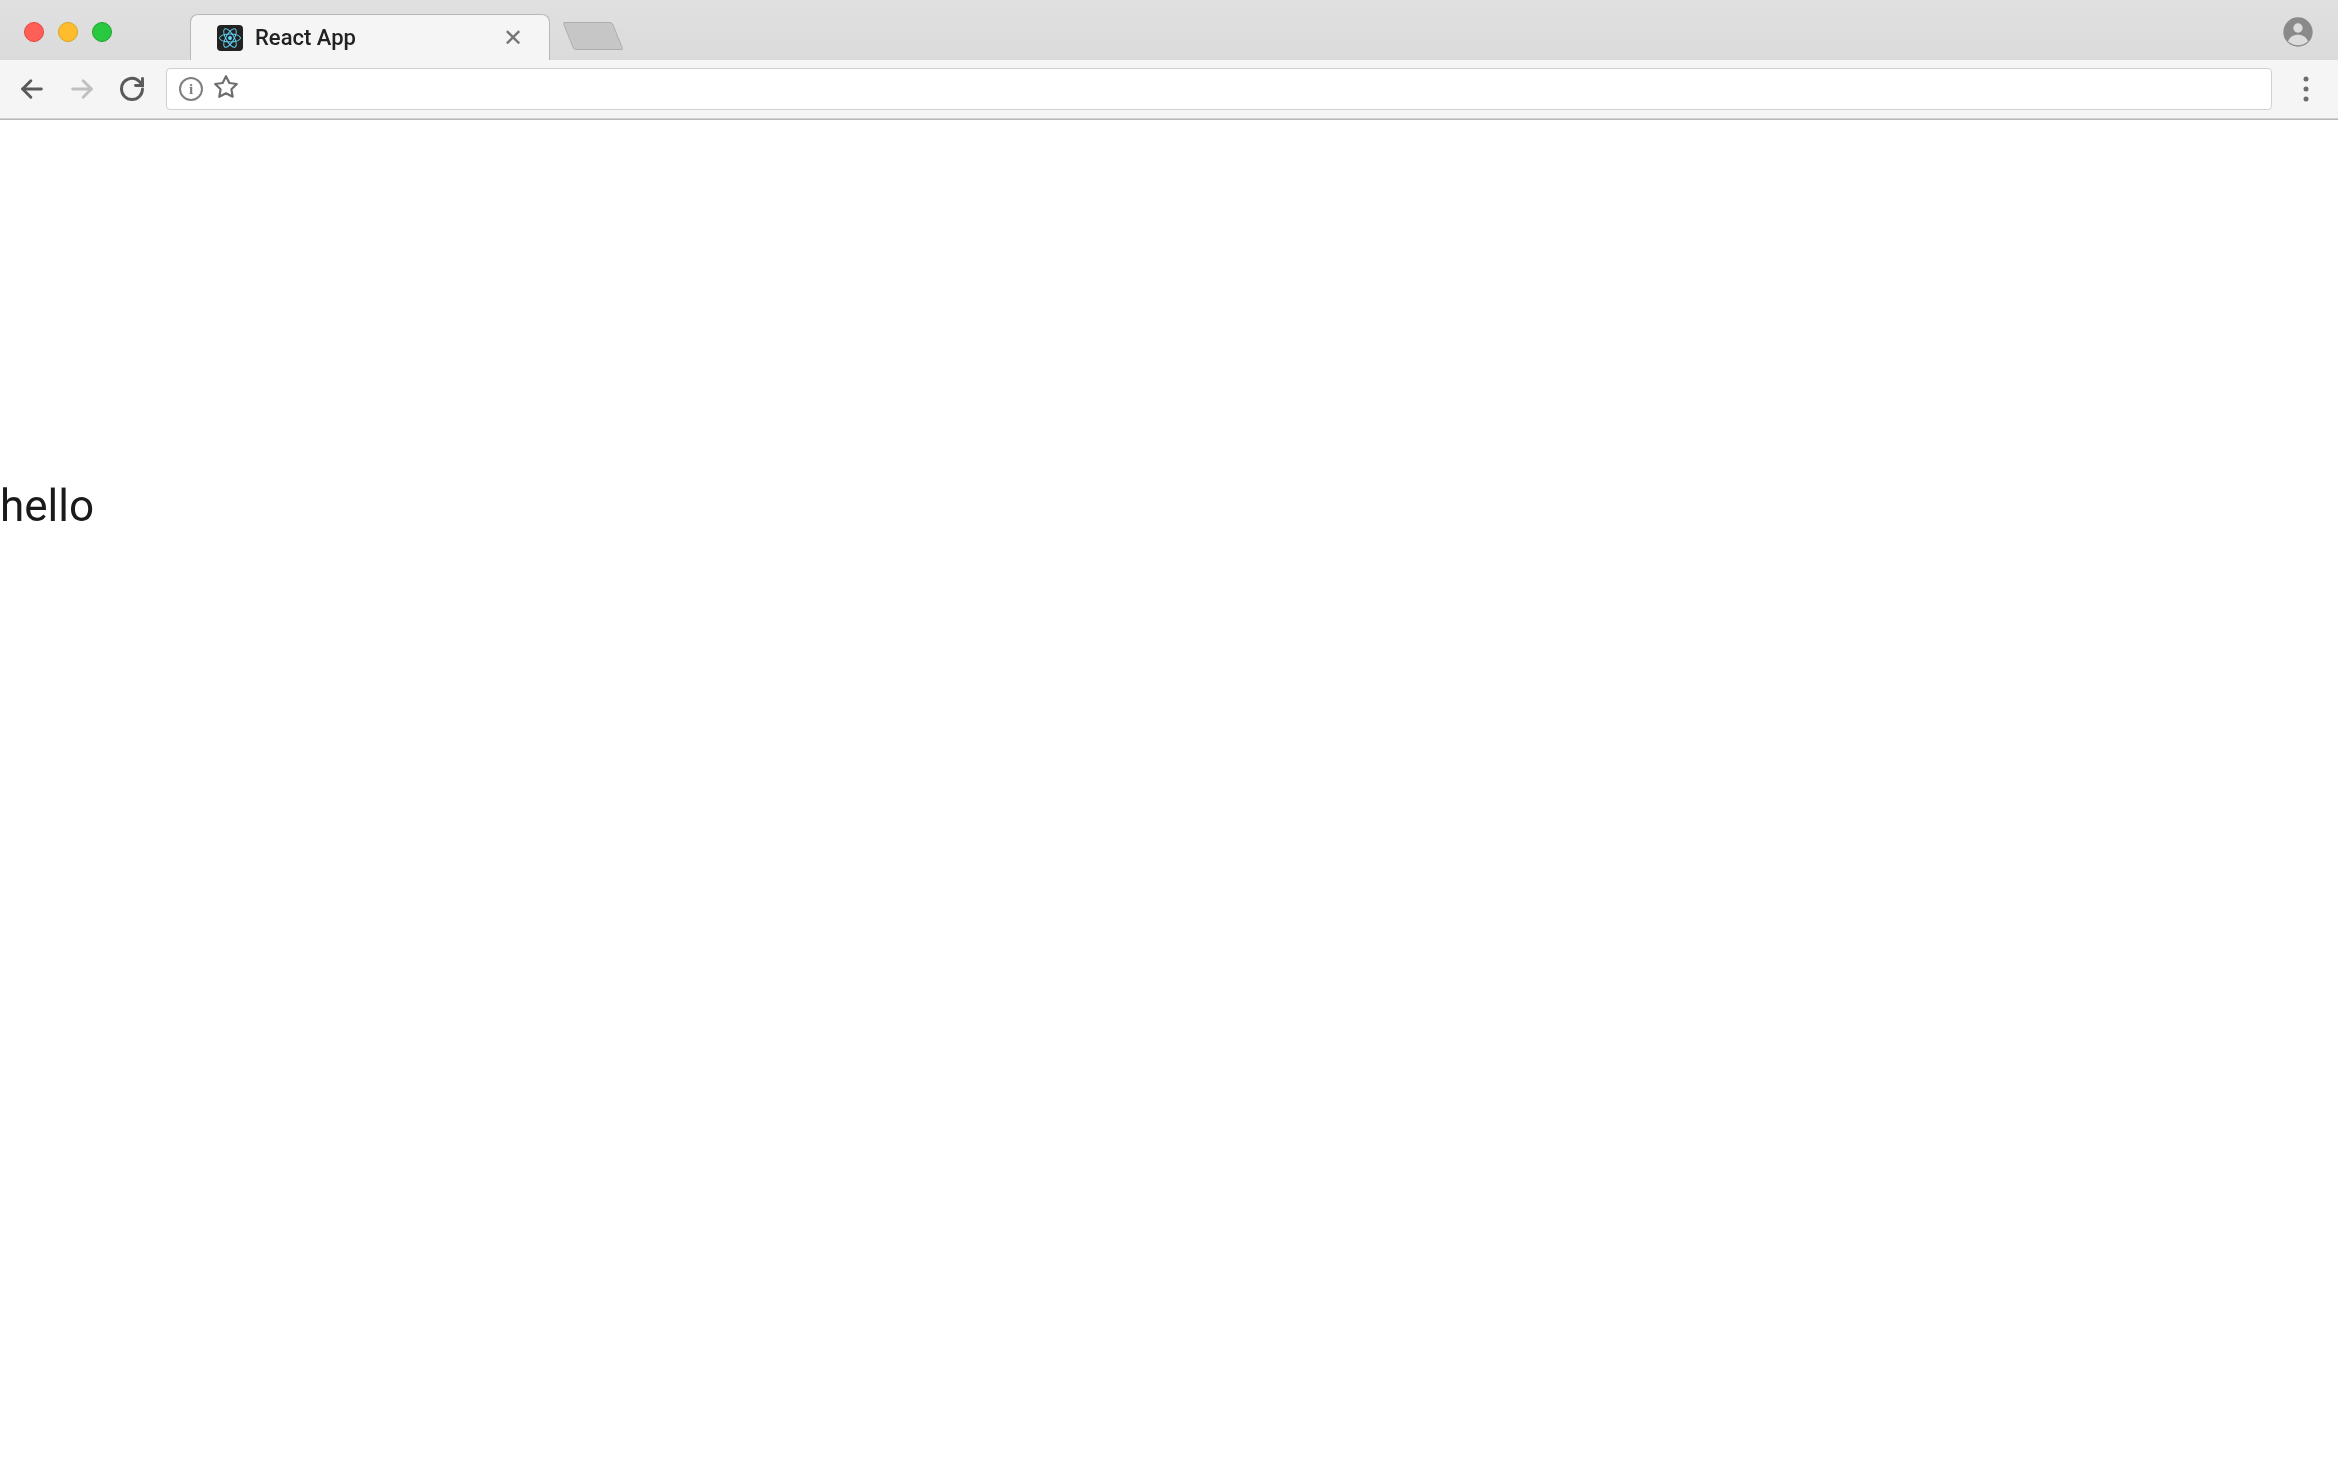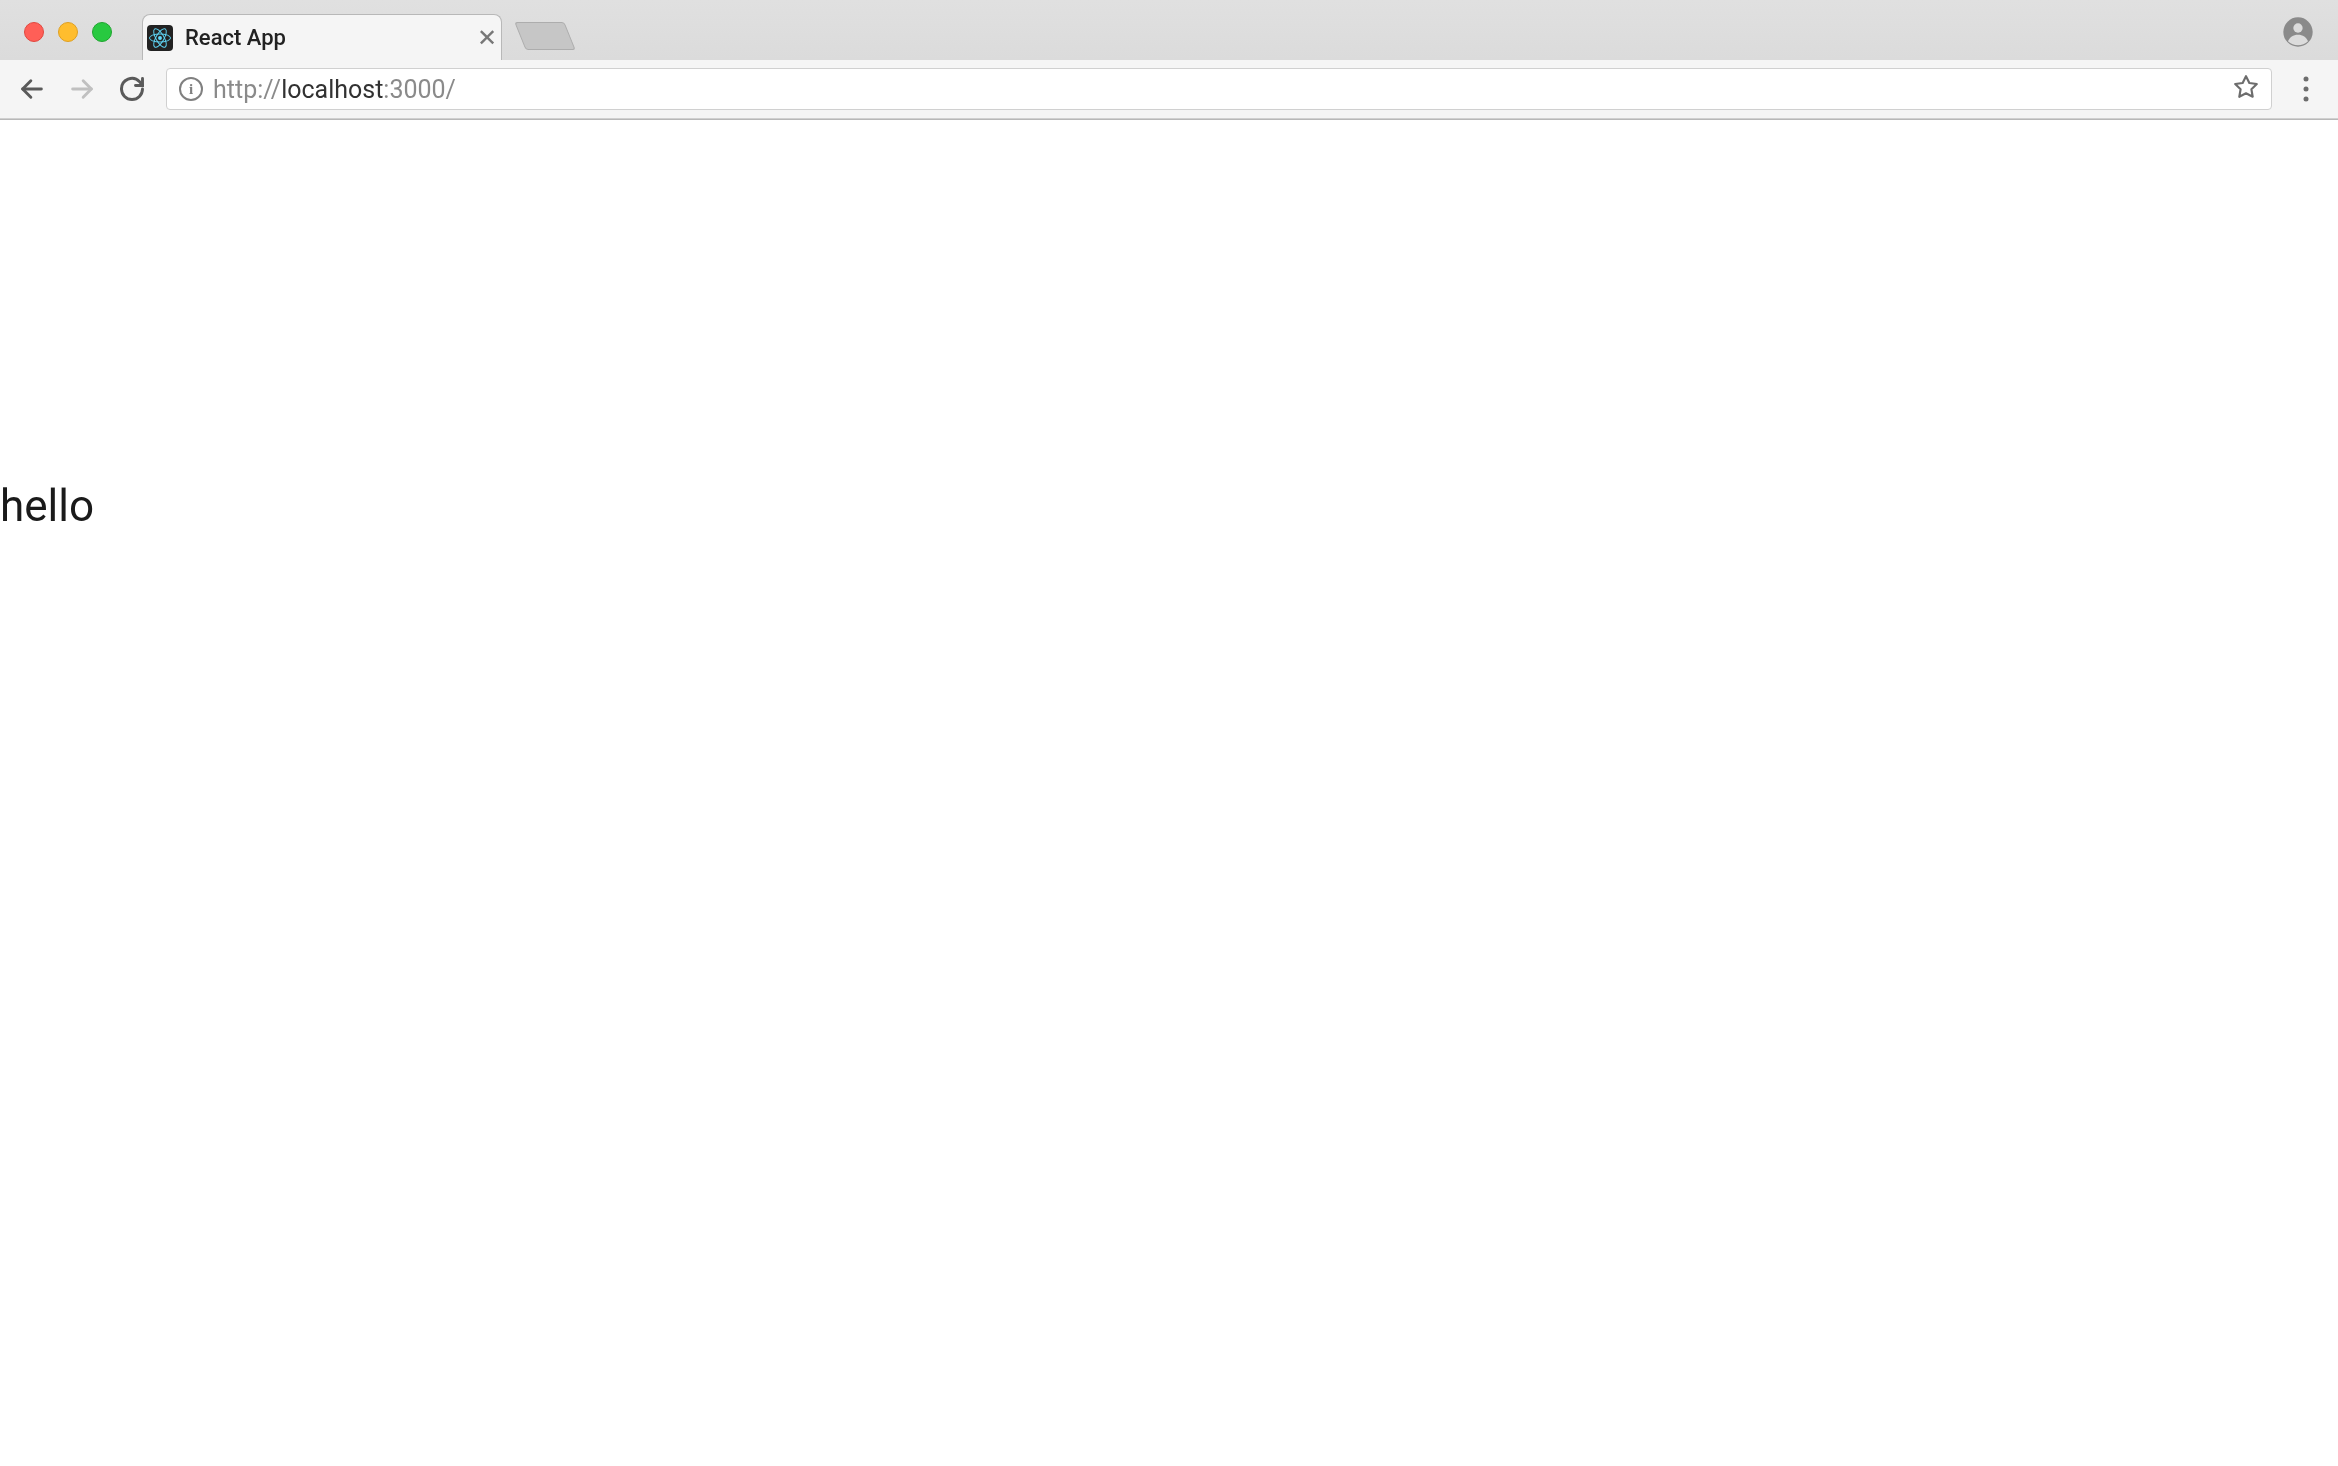--- a/index.html
+++ b/index.html
@@ -53,24 +53,25 @@
     
     .tab {
       display: flex;
       align-items: center;
       background: #f5f5f5;
       border: 1px solid #b8b8b8;
       border-bottom: none;
       border-top-left-radius: 8px;
       border-top-right-radius: 8px;
       height: 46px;
-      padding: 0 4px;
+      padding: 0 26px;
       width: 360px;
       position: relative;
       gap: 12px;
+      margin-left: 48px;
     }
     
     .tab::before,
     .tab::after {
       content: "";
       position: absolute;
       bottom: 0;
       width: 16px;
       height: 16px;
     }
@@ -286,23 +287,20 @@
     <div class="nav-btn">
       <svg viewBox="0 0 24 24" fill="none" stroke="currentColor" stroke-width="2.5" stroke-linecap="round">
         <path d="M21 3v6h-6"></path>
         <path d="M3 12a9 9 0 0 1 15.5-6.3L21 9"></path>
         <path d="M21 12a9 9 0 0 1-9 9 9 9 0 0 1-9-9"></path>
       </svg>
     </div>
 
     <div class="address-bar">
       <div class="info-icon">i</div>
-      <div class="url">
-        <span class="dim">http://</span><span>localhost</span><span class="dim">:3000/</span>
-      </div>
       <div class="star-icon">
         <svg viewBox="0 0 24 24" fill="none" stroke="currentColor" stroke-width="2" stroke-linejoin="round">
           <polygon points="12 2 15.09 8.26 22 9.27 17 14.14 18.18 21.02 12 17.77 5.82 21.02 7 14.14 2 9.27 8.91 8.26 12 2"></polygon>
         </svg>
       </div>
     </div>
 
     <div class="menu-btn">
       <svg viewBox="0 0 6 26" fill="currentColor">
         <circle cx="3" cy="3" r="2.5"></circle>

